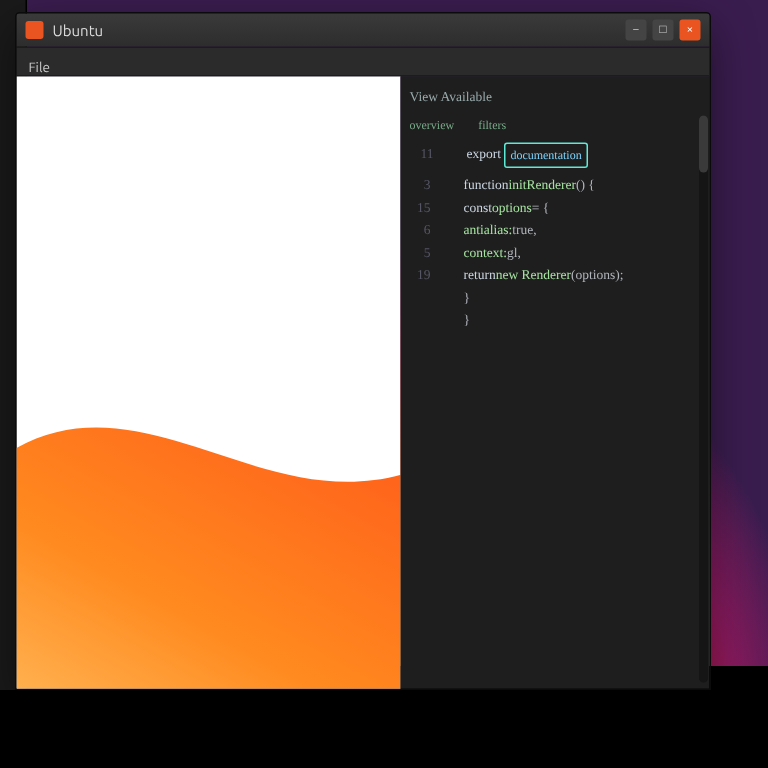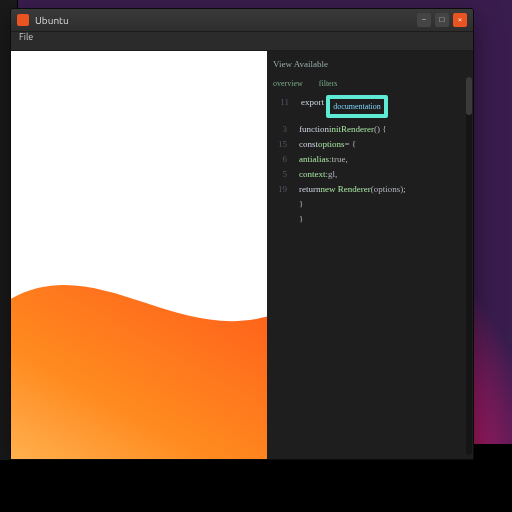--- a/index.html
+++ b/index.html
@@ -13,37 +13,37 @@
   .launcher{position:absolute;left:0;top:0;width:18px;height:460px;background:#1a1a1a;box-shadow:inset -1px 0 0 #000}
   .launcher .tile{width:14px;height:14px;margin:4px auto 0;border-radius:2px;background:#e95420}
 
   
   .win{position:absolute;left:10px;top:8px;width:462px;height:450px;border:1px solid #0b0b0b;border-radius:3px 3px 0 0;box-shadow:0 10px 30px rgba(0,0,0,.45);overflow:hidden}
   .titlebar{height:22px;background:linear-gradient(#3a3a3a,#2d2d2d);display:flex;align-items:center;padding:0 6px;color:#ddd;font-size:10px;border-bottom:1px solid #1c1c1c}
   .titlebar .app-icon{width:12px;height:12px;border-radius:2px;background:#e95420;margin-right:6px;display:inline-block}
   .titlebar .title{flex:1;white-space:nowrap;overflow:hidden;text-overflow:ellipsis}
   .titlebar .winbtn{width:14px;height:14px;border-radius:2px;margin-left:4px;background:#444;display:flex;align-items:center;justify-content:center;color:#ccc;font-size:8px;line-height:1}
   .titlebar .winbtn.close{background:#e95420;color:#fff}
-  .menubar{height:18px;background:#2b2b2b;display:flex;align-items:flex-start;padding:0 8px;gap:14px;color:#ccc;font-size:9px;border-bottom:1px solid #1c1c1c}
+  .menubar{height:18px;background:#2b2b2b;display:flex;align-items:flex-end;padding:0 8px;gap:14px;color:#ccc;font-size:9px;border-bottom:1px solid #1c1c1c}
 
   .body{display:flex;height:calc(100% - 40px)}
   .left-pane{width:256px;background:#fff;position:relative;overflow:hidden}
   .wave{position:absolute;left:-40px;bottom:-40px;width:520px;height:520px}
   .wave svg{width:100%;height:100%}
 
   .right-pane{flex:1;background:#1e1e1e;color:#aaa;font-family:Liberation Serif, serif;font-size:9px;line-height:15px;padding:4px 0 0 0;position:relative}
   .ed-header{display:flex;gap:10px;padding:2px 6px 4px;color:#9aa;font-size:9px}
   .ed-sub{display:flex;gap:16px;padding:0 6px 4px;color:#7a8;font-size:8px}
   .code{padding:0 4px}
   .ln{display:flex}
-  .gut{width:16px;text-align:right;color:#556;margin-right:12px;user-select:none}
+  .gut{width:16px;text-align:right;color:#556;margin-right:22px;user-select:none}
   .tok-kw{color:#cbd5e1}
   .tok-id{color:#a6e3a1}
   .tok-punc{color:#b0b4bb}
-  .sel{display:inline-block;border:4px solid #5eead4;border-radius:2px;padding:0 3px;color:#7dd3fc;font-size:8px}
+  .sel{display:inline-block;border:1px solid #5eead4;border-radius:2px;padding:0 3px;color:#7dd3fc;font-size:8px}
   .scrollbar{position:absolute;right:1px;top:26px;bottom:6px;width:6px;background:#151515;border-radius:3px}
   .thumb{position:absolute;left:0;top:0;width:6px;height:38px;background:#3a3a3a;border-radius:3px}
 </style>
 </head>
 <body>
 
 <div class="desktop">
   <div class="black-band"></div>
 
   <div class="launcher">

